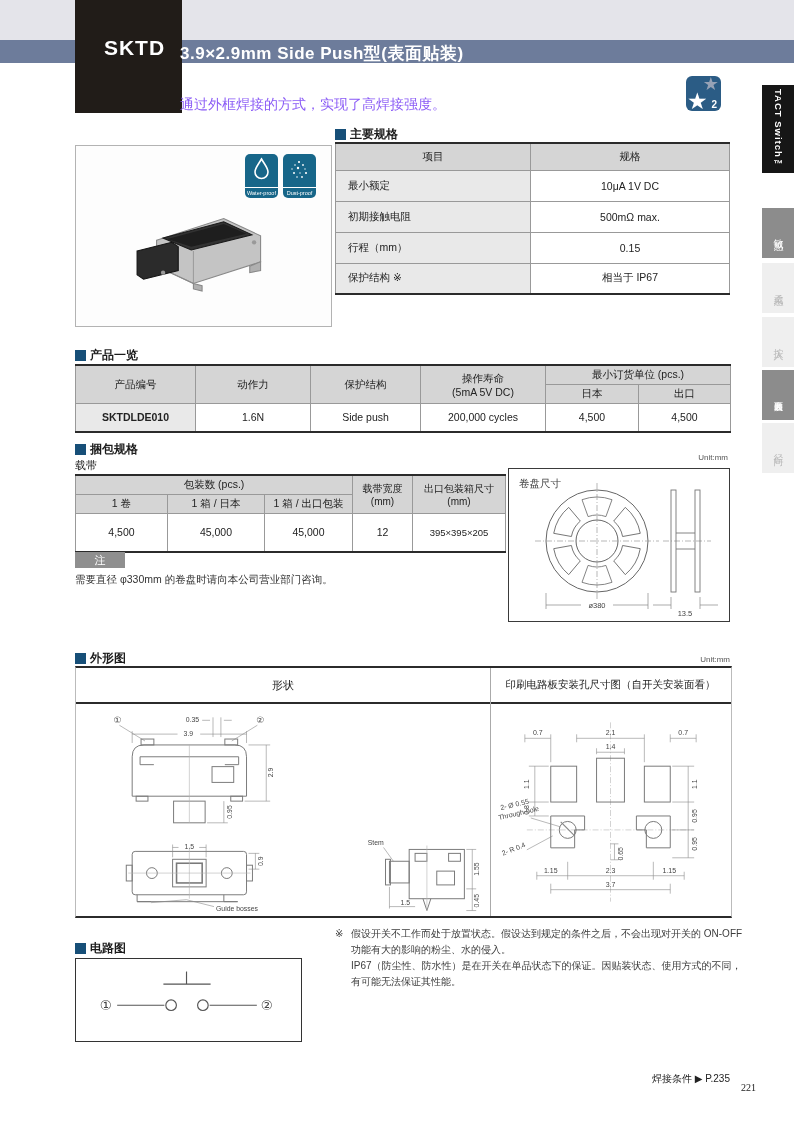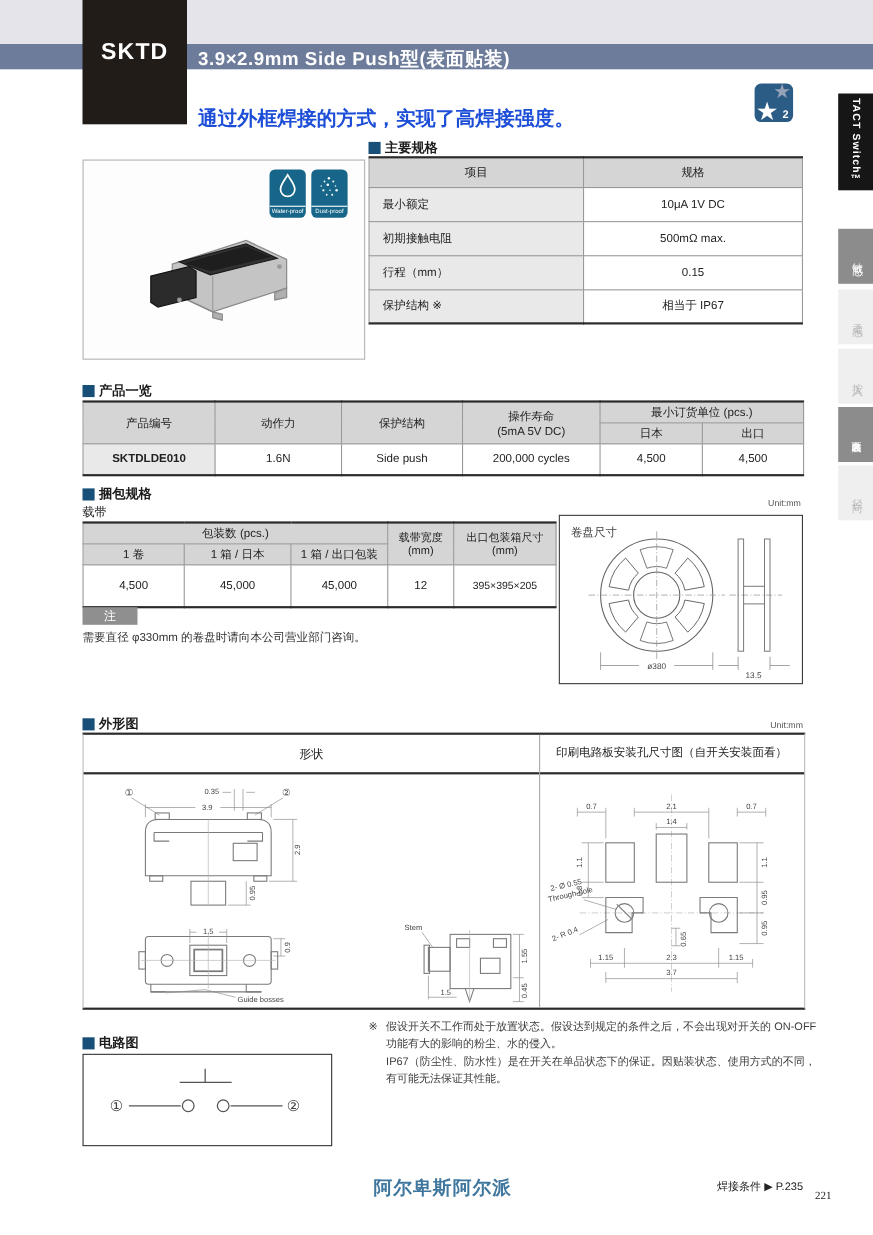--- a/index.html
+++ b/index.html
@@ -3,24 +3,24 @@
 <meta charset="utf-8">
 <style>
   html,body{margin:0;padding:0;background:#fff;}
   .page{position:relative;width:794px;height:1123px;background:#fff;overflow:hidden;
         font-family:"Liberation Sans","DejaVu Sans",sans-serif;color:#222;}
   .abs{position:absolute;}
   
   .top-strip{left:0;top:0;width:794px;height:40px;background:#e4e4ea;}
   .title-bar{left:0;top:40px;width:794px;height:23px;background:#6d7c9b;}
   .model-box{left:75px;top:0;width:95px;height:113px;background:#211c18;color:#fff;
-             display:flex;justify-content:center;align-items:flex-start;}
+             display:flex;justify-content:center;align-items:flex-start;padding-left:12px;}
   .model-box span{margin-top:36px;font-size:21px;font-weight:bold;letter-spacing:1px;}
   .page-title{left:180px;top:42px;color:#fff;font-size:17px;font-weight:bold;letter-spacing:.5px;}
-  .page-subtitle{left:180px;top:96px;font-size:18px;font-weight:bold;color:#1d4ed8;}
+  .page-subtitle{left:180px;top:96px;font-size:14px;font-weight:normal;color:#8b5cf6;}
   .star-badge{left:686px;top:76px;width:35px;height:35px;background:#2b5c85;border-radius:6px;}
   .star-badge .s1{position:absolute;right:2px;top:-3px;color:#96a2b6;font-size:18px;}
   .star-badge .s2{position:absolute;left:1px;bottom:-4px;color:#fff;font-size:23px;}
   .star-badge .n{position:absolute;right:4px;bottom:1px;color:#fff;font-size:10px;font-weight:bold;}
   
   .vtab{writing-mode:vertical-rl;display:flex;align-items:center;justify-content:center;}
   .tact-tab{left:762px;top:85px;width:32px;height:88px;background:#161616;color:#fff;
             font-size:9.5px;font-weight:bold;letter-spacing:1px;text-orientation:mixed;}
   .side-tab{left:762px;width:32px;height:50px;font-size:10px;letter-spacing:2px;text-orientation:upright;}
   .side-tab.on{background:#8c8c8c;color:#fff;}
@@ -501,17 +501,16 @@
   <div class="abs notes">
     <p>
       <span class="mk">※</span>
       <span>假设开关不工作而处于放置状态。假设达到规定的条件之后，不会出现对开关的 ON-OFF 功能有大的影响的粉尘、水的侵入。</span>
     </p>
     <p>
       <span>IP67（防尘性、防水性）是在开关在单品状态下的保证。因贴装状态、使用方式的不同，有可能无法保证其性能。</span>
     </p>
   </div>
 
-  <div class="abs brand">阿尔卑斯阿尔派</div>
   <div class="abs weld">焊接条件 ▶ P.235</div>
   <div class="abs pageno">221</div>
 
 </div>
 
 </body></html>

